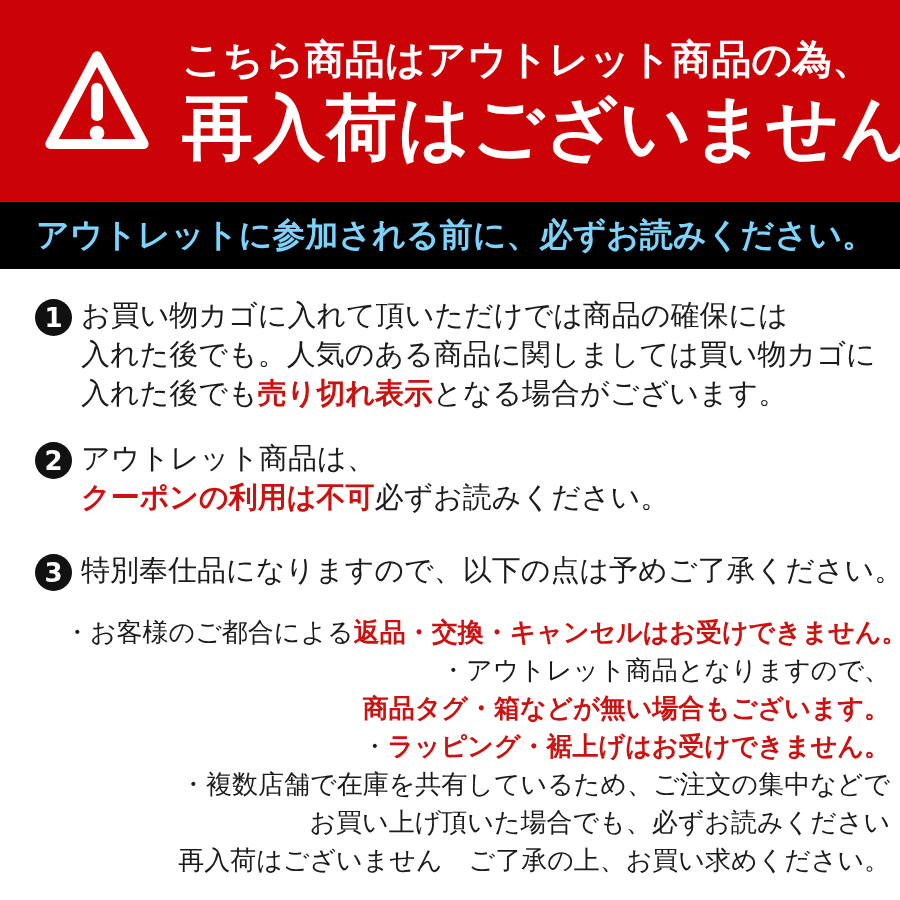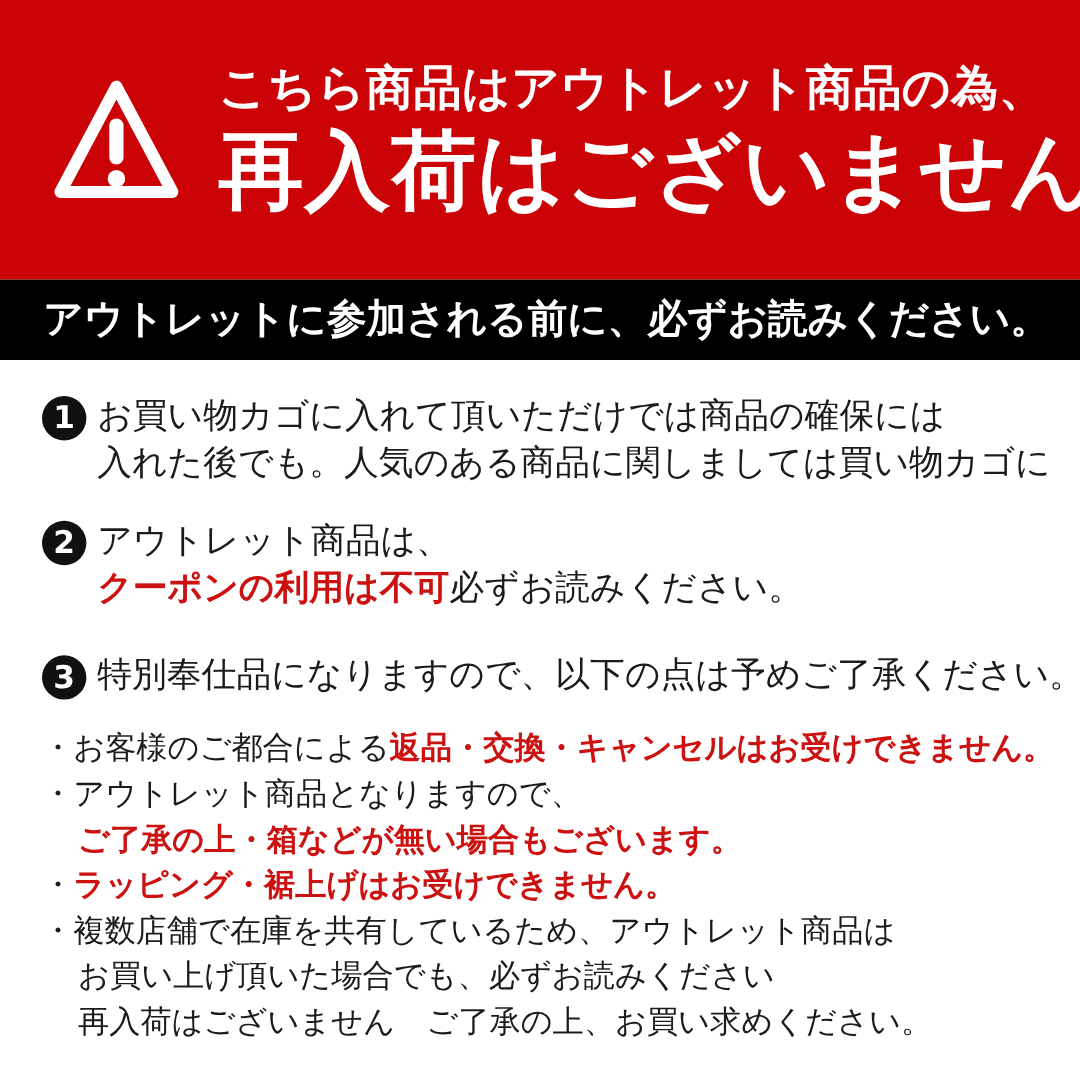--- a/index.html
+++ b/index.html
@@ -10,37 +10,37 @@
     overflow: hidden;
   }
   :root {
     --banner-red: #cb0306;
     --text-red: #cc1111;
     --banner-black: #000000;
   }
 
   
   .red-banner {
-    height: 233px;
+    height: 202px;
     background: var(--banner-red);
     display: flex;
     align-items: center;
     box-sizing: border-box;
     padding-left: 42px;
   }
   .warning-icon svg { width: 110px; height: 106px; display: block; }
   .red-banner-text { margin-left: 30px; color: #ffffff; font-weight: bold; }
   .rb-line1 { font-size: 40px; line-height: 1.2; letter-spacing: 0px; white-space: nowrap; }
   .rb-line2 { font-size: 71px; line-height: 1.1; margin-top: 6px; letter-spacing: 1px; white-space: nowrap; }
 
   
   .black-banner {
     height: 67px;
     background: var(--banner-black);
-    color: #ffffff;
+    color: #7dd3fc;
     display: flex;
     align-items: center;
     box-sizing: border-box;
     padding-left: 36px;
     font-weight: bold;
     font-size: 33px;
     white-space: nowrap;
   }
 
   
@@ -62,21 +62,21 @@
     color: #ffffff;
     font-size: 26px;
     font-weight: bold;
     display: flex; align-items: center; justify-content: center;
     margin-top: 3px;
   }
   .note-text { margin-left: 9px; font-size: 29px; line-height: 39px; }
   .note-line { white-space: nowrap; }
   .seg-red { color: var(--text-red); font-weight: bold; }
 
-  .bullets { font-size: 26px; line-height: 38px; }
+  .bullets { margin-left: 29px; font-size: 26px; line-height: 38px; text-align: right; }
   .b-line { white-space: nowrap; }
   .b-line.indent { padding-left: 30px; }
 </style>
 </head>
 <body>
 
 <div class="red-banner">
   <span class="warning-icon">
     <svg viewBox="0 0 120 116" aria-hidden="true">
       <path d="M60 9 L111 105 L9 105 Z" fill="none" stroke="#ffffff" stroke-width="11" stroke-linejoin="round"></path>
@@ -98,20 +98,23 @@
 
   <div class="note note-1">
     <span class="badge">1</span>
     <div class="note-text">
       <div class="note-line">
         <span>お買い物カゴに入れて頂いただけでは商品の確保には</span>
       </div>
       <div class="note-line">
         <span>入れた後でも。人気のある商品に関しましては買い物カゴに</span>
       </div>
+      <div class="note-line">
+        <span>入れた後でも</span><span class="seg-red">売り切れ表示</span><span>となる場合がございます。</span>
+      </div>
     </div>
   </div>
 
   <div class="note note-2">
     <span class="badge">2</span>
     <div class="note-text">
       <div class="note-line">
         <span>アウトレット商品は、</span>
       </div>
       <div class="note-line">
@@ -130,27 +133,27 @@
   </div>
 
   <div class="bullets">
     <div class="b-line">
       <span>・お客様のご都合による</span><span class="seg-red">返品・交換・キャンセルはお受けできません。</span>
     </div>
     <div class="b-line">
       <span>・アウトレット商品となりますので、</span>
     </div>
     <div class="b-line indent">
-      <span class="seg-red">ご了承の上・箱などが無い場合もございます。</span>
+      <span class="seg-red">商品タグ・箱などが無い場合もございます。</span>
     </div>
     <div class="b-line">
       <span>・</span><span class="seg-red">ラッピング・裾上げはお受けできません。</span>
     </div>
     <div class="b-line">
-      <span>・複数店舗で在庫を共有しているため、アウトレット商品は</span>
+      <span>・複数店舗で在庫を共有しているため、ご注文の集中などで</span>
     </div>
     <div class="b-line indent">
       <span>お買い上げ頂いた場合でも、必ずお読みください</span>
     </div>
     <div class="b-line indent">
       <span>再入荷はございません　ご了承の上、お買い求めください。</span>
     </div>
   </div>
 
 </div>

